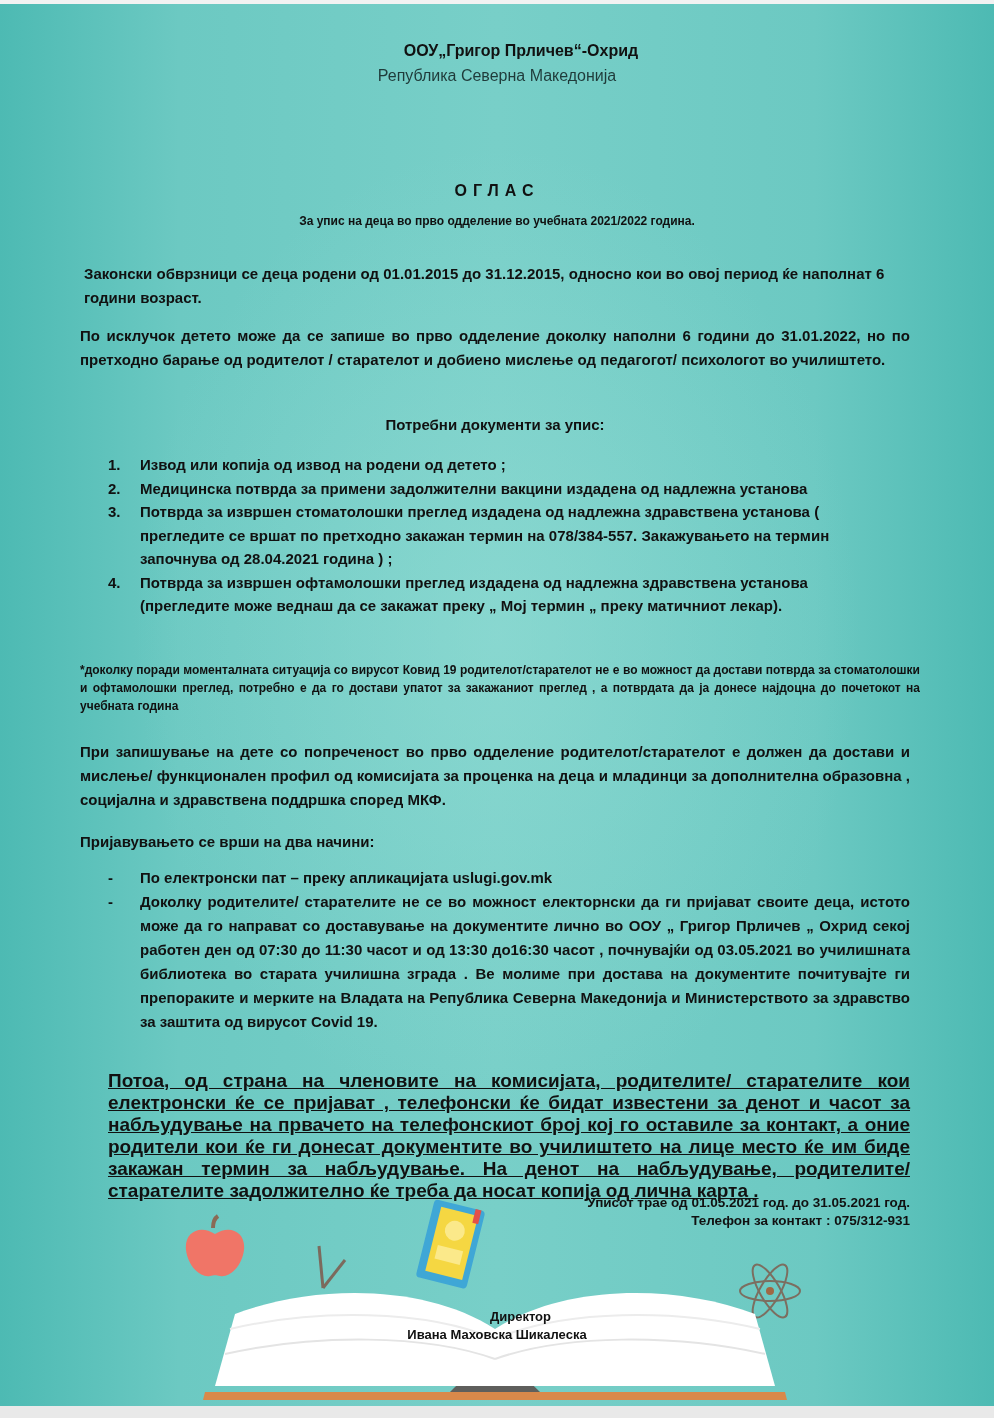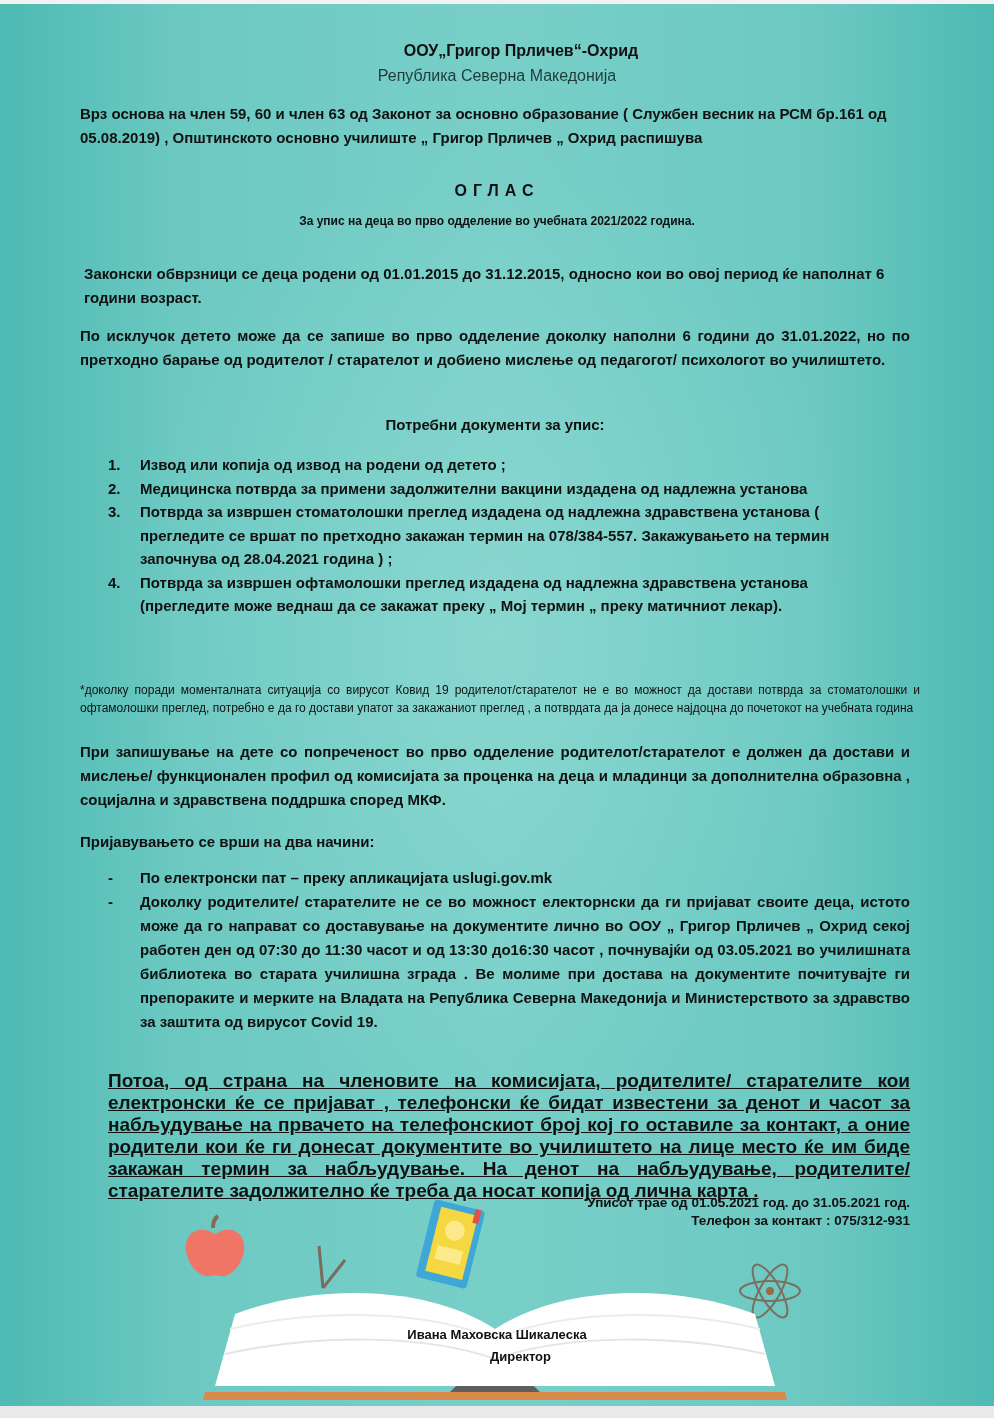--- a/index.html
+++ b/index.html
@@ -21,38 +21,37 @@
   .h-school { top: 38px; font-size: 16px; font-weight: bold; padding-left: 48px; }
   .h-country { top: 63px; font-size: 16px; color: #1f3b3a; }
   .p { left: 80px; width: 830px; font-size: 15px; font-weight: bold; line-height: 24px; }
   .just { text-align: justify; }
   .title { top: 178px; font-size: 16px; font-weight: bold; letter-spacing: 6px; }
   .subtitle { top: 210px; font-size: 12px; font-weight: bold; }
   .list { left: 108px; width: 760px; font-size: 15px; font-weight: bold; line-height: 23.5px; }
   .li { display: flex; }
   .li .num { width: 32px; flex: none; }
   .li .txt { flex: 1; }
-  .note { left: 80px; width: 840px; font-size: 12px; font-weight: normal; line-height: 18px; text-align: justify; margin-top: 20px; }
+  .note { left: 80px; width: 840px; font-size: 12px; font-weight: bold; line-height: 18px; text-align: justify; }
   .dash { left: 108px; width: 802px; font-size: 15px; font-weight: bold; line-height: 24px; }
   .dash .li .num { width: 32px; }
   .para2 { left: 108px; width: 802px; font-size: 19px; font-weight: bold; line-height: 22px; text-align: justify; text-decoration: underline; }
   .right { right: 84px; text-align: right; font-size: 13.5px; font-weight: bold; line-height: 18px; }
   .sign { left: 0; right: 0; text-align: center; font-size: 13px; font-weight: bold; line-height: 18px; }
   .bottom-bar { position: absolute; left: 0; top: 1406px; width: 994px; height: 12px; background: #e9e9e9; }
   svg { display: block; }
 </style>
 </head>
 <body>
 
 <div class="page">
 
   <div class="abs center h-school">ООУ„Григор Прличев“-Охрид</div>
   <div class="abs center h-country">Република Северна Македонија</div>
 
-  <div class="abs p" style="top:98px;">Врз основа на член  59, 60 и член 63 од Законот за основно образование ( Службен весник на РСМ бр.161 од 05.08.2019) , Општинското основно училиште „ Григор Прличев „ Охрид распишува</div>
 
   <div class="abs center title">ОГЛАС</div>
   <div class="abs center subtitle">За упис на деца во прво одделение во учебната 2021/2022 година.</div>
 
   <div class="abs p" style="top:258px; padding-left:4px;">Законски обврзници се деца родени од 01.01.2015 до 31.12.2015, односно кои во овој период ќе наполнат  6 години возраст.</div>
 
   <div class="abs p just" style="top:320px;">По исклучок детето може да се запише во прво одделение доколку наполни 6 години до 31.01.2022, но по претходно барање од родителот / старателот и добиено мислење од педагогот/ психологот во училиштето.</div>
 
   <div class="abs p" style="top:409px;text-align:center;">Потребни документи за упис:</div>
 
@@ -140,17 +139,17 @@
       <path d="M255 118 Q300 70 345 118 Z" fill="#5f5f5c"></path>
       <path d="M20 112 L40 40 C120 10 230 10 300 55 L300 112 Z" fill="#ffffff"></path>
       <path d="M580 112 L560 40 C480 10 370 10 300 55 L300 112 Z" fill="#ffffff"></path>
       <path d="M30 80 C120 60 230 60 300 85" stroke="#e4e4e4" stroke-width="2" fill="none"></path>
       <path d="M570 80 C480 60 370 60 300 85" stroke="#e4e4e4" stroke-width="2" fill="none"></path>
       <path d="M35 55 C120 35 230 35 300 65" stroke="#ececec" stroke-width="2" fill="none"></path>
       <path d="M565 55 C480 35 370 35 300 65" stroke="#ececec" stroke-width="2" fill="none"></path>
     </svg>
   </div>
 
-  <div class="abs sign" style="top:1344px;padding-left:47px;">Директор</div>
+  <div class="abs sign" style="top:1304px;padding-left:47px;">Директор</div>
   <div class="abs sign" style="top:1322px;">Ивана Маховска Шикалеска</div>
 
 </div>
 <div class="bottom-bar"></div>
 
 </body></html>

